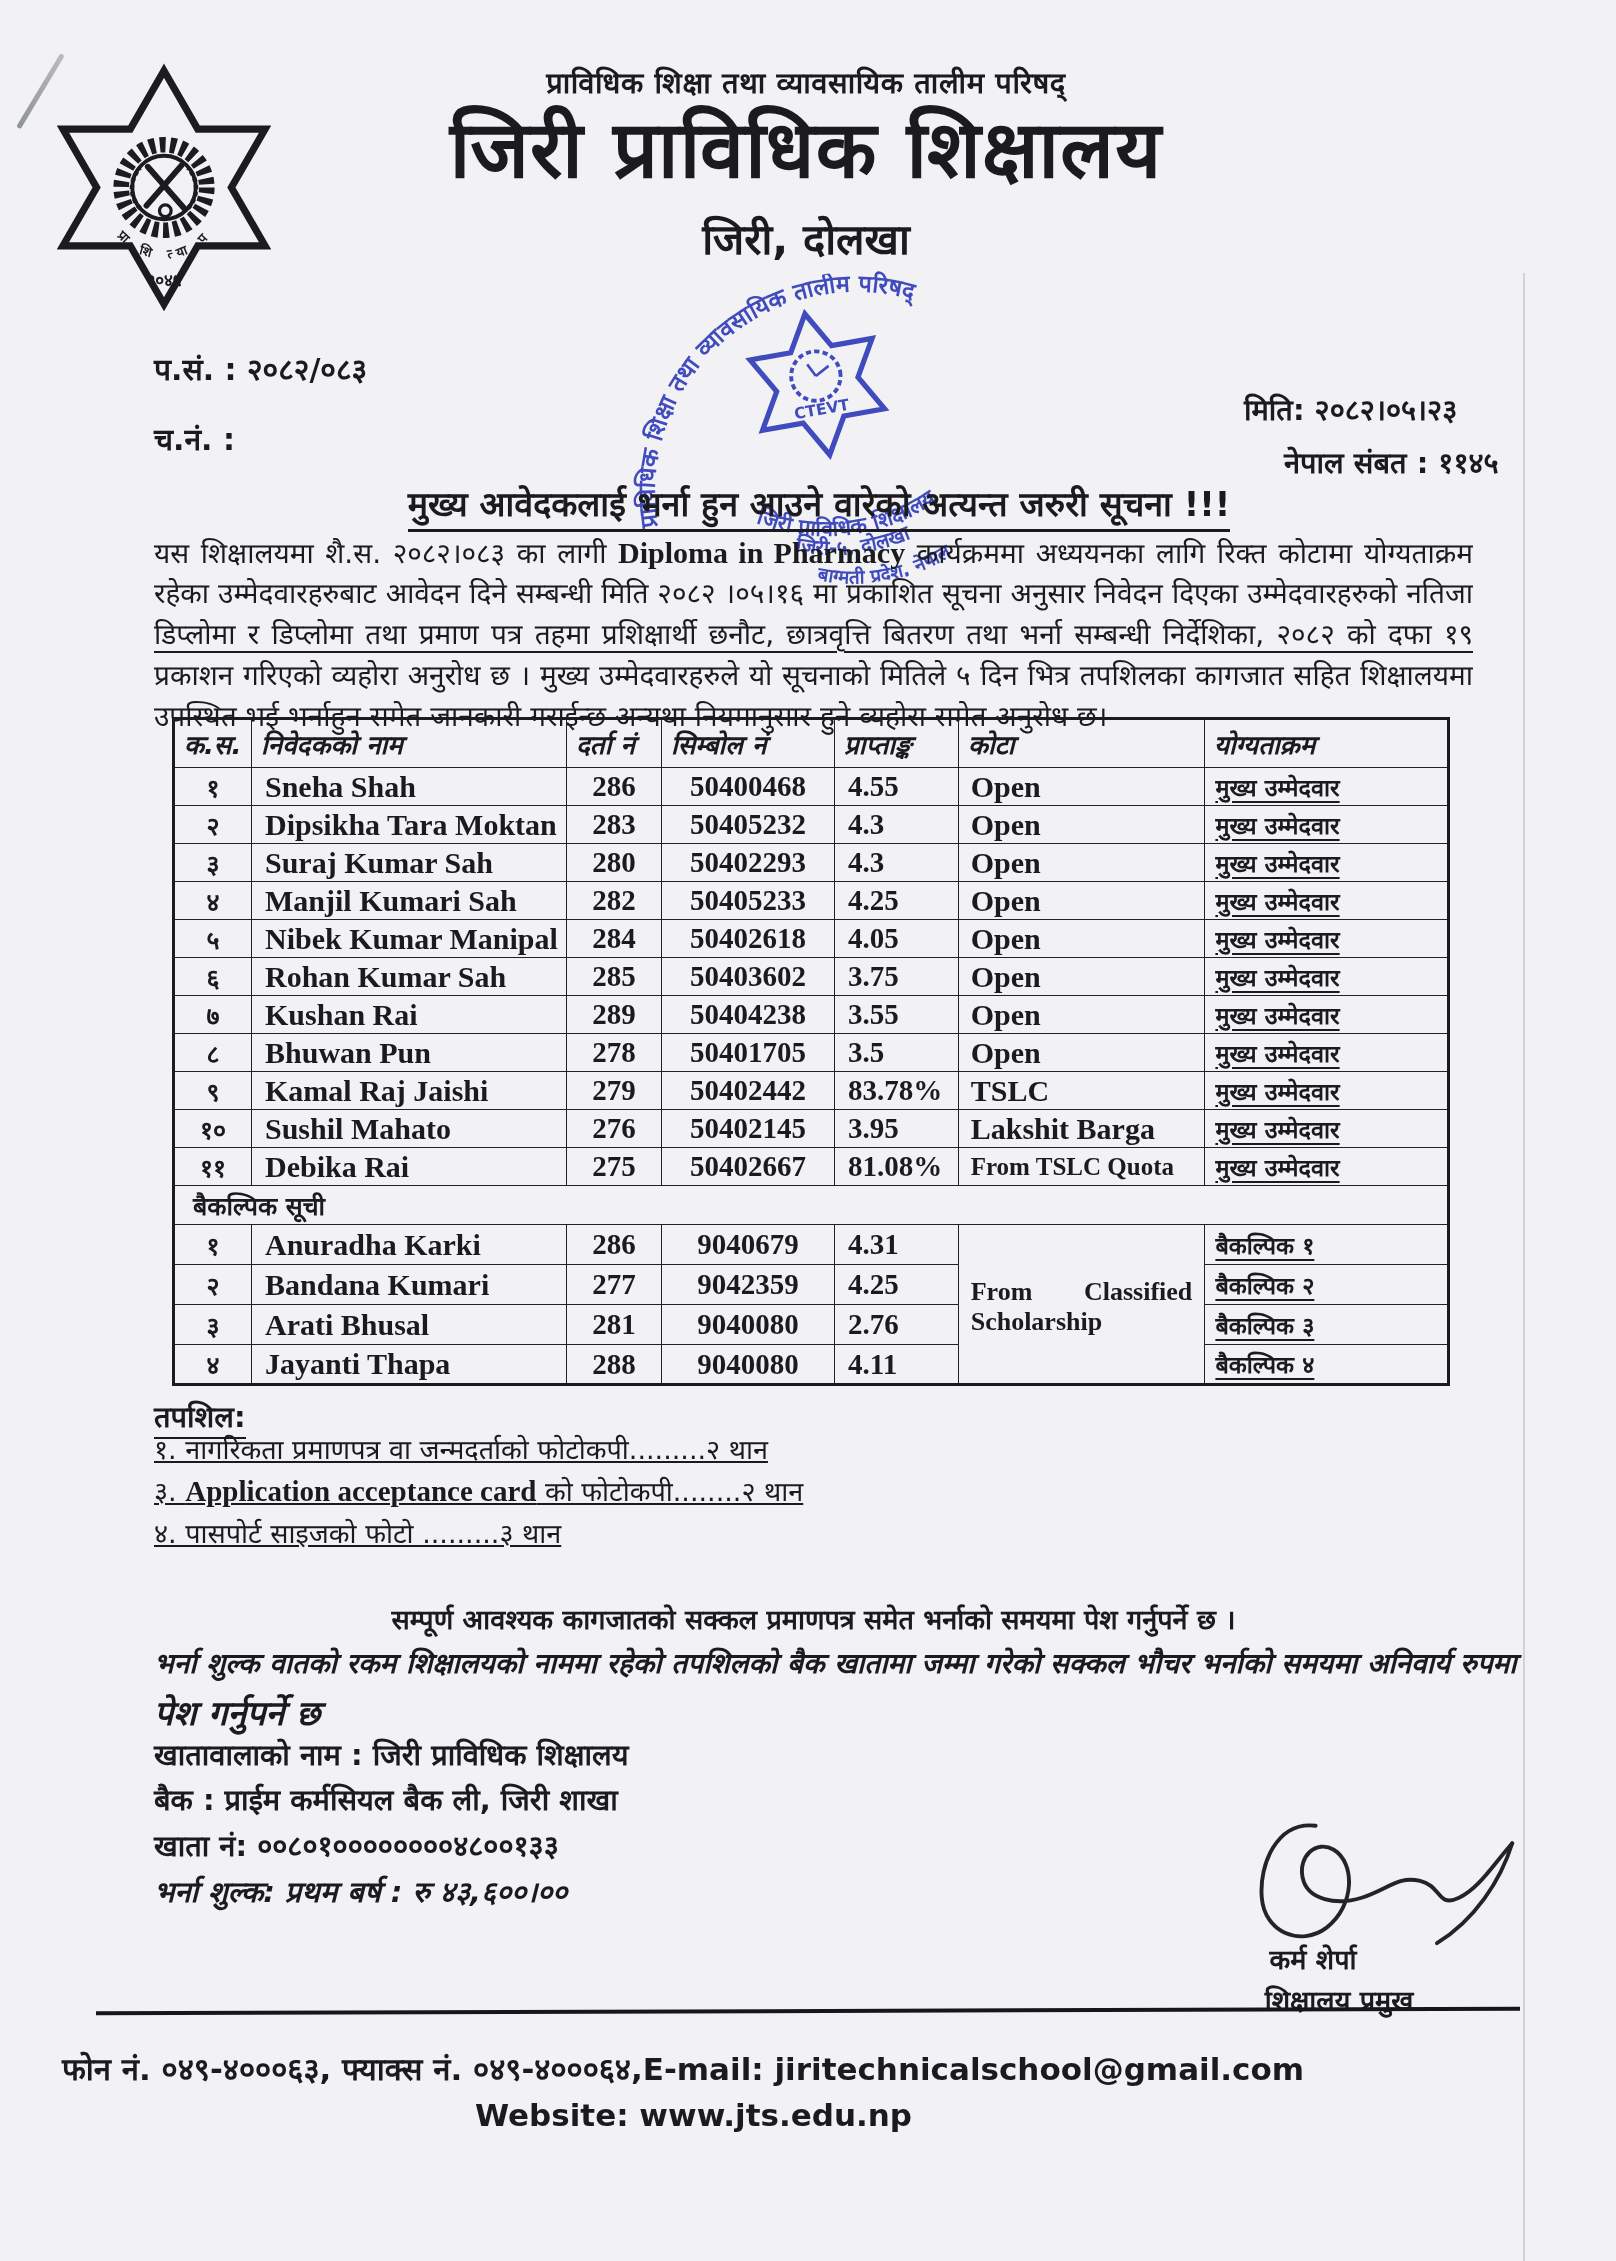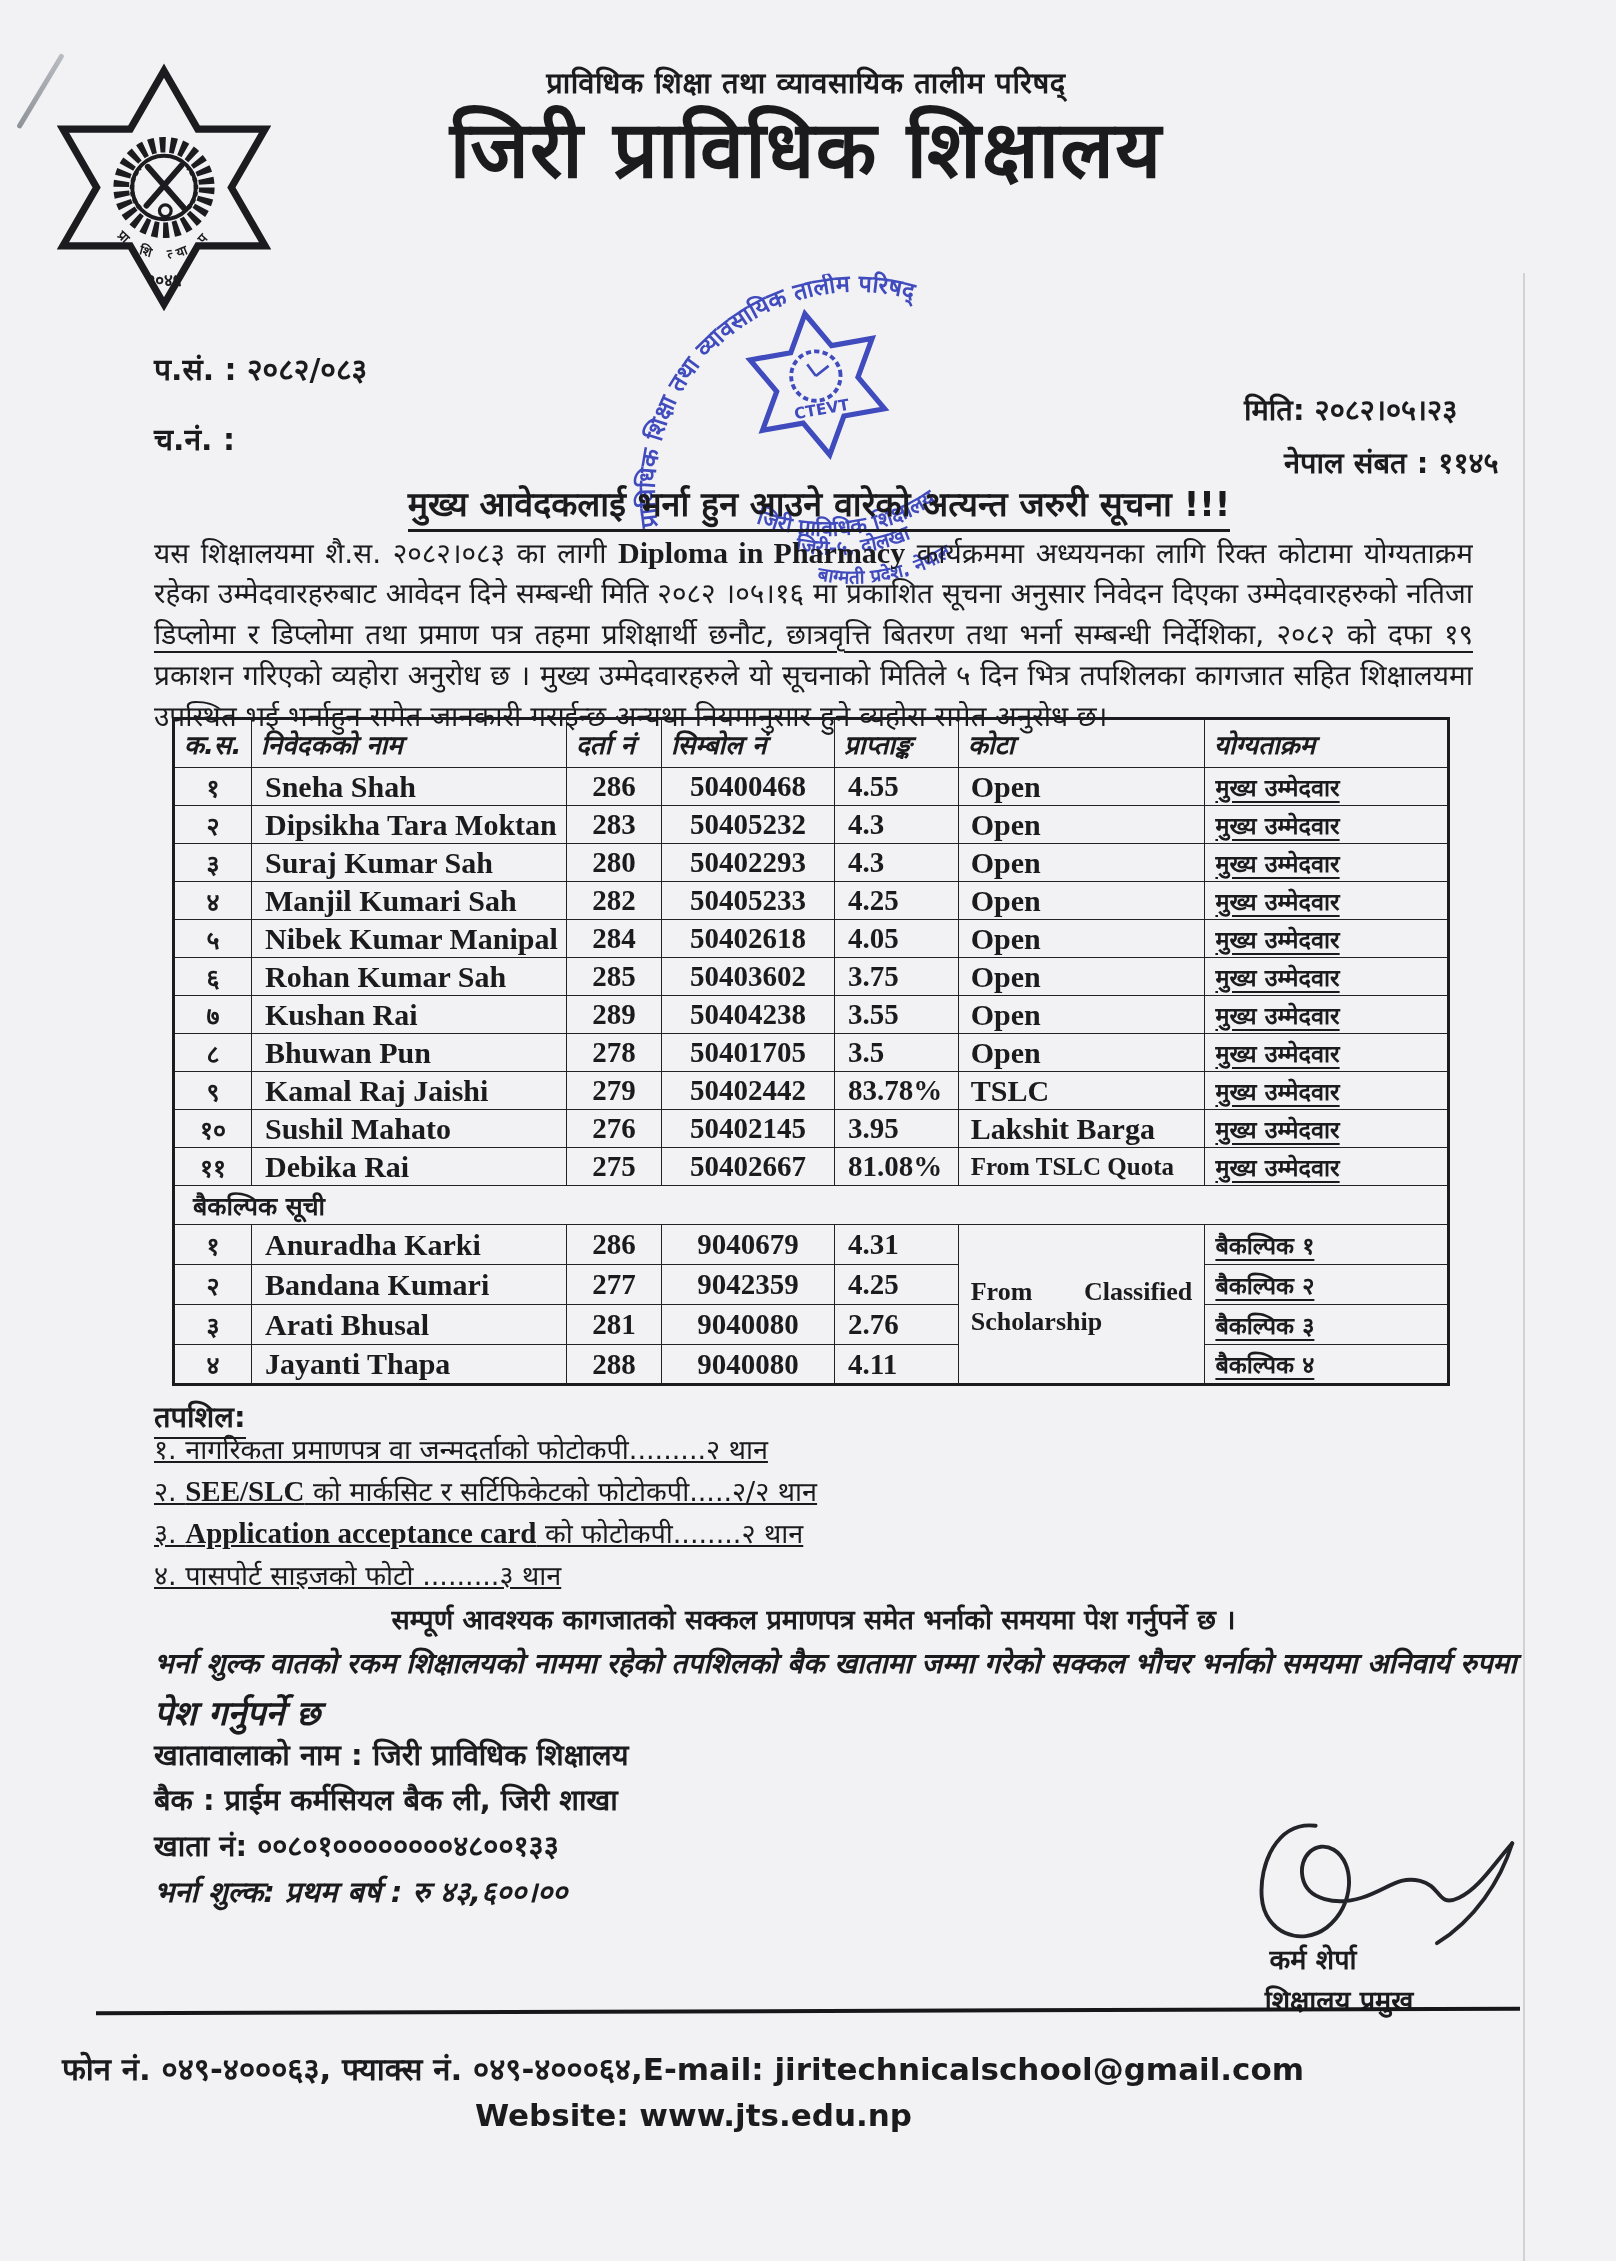--- a/index.html
+++ b/index.html
@@ -119,20 +119,21 @@
     <text font-size="20" font-weight="700" fill="#1c1c20" letter-spacing="10">
       <textPath href="#logoArc" startOffset="8">प्रा शि त्या प</textPath>
     </text>
     <text x="165" y="382" text-anchor="middle" font-size="26" font-weight="700" fill="#1c1c20">२०४५</text>
   </svg>
 </div>
 
 <div class="abs head-col">
   <div class="org-parent np">प्राविधिक शिक्षा तथा व्यावसायिक तालीम परिषद्</div>
   <div class="school-name np">जिरी प्राविधिक शिक्षालय</div>
+  <div class="location np">जिरी, दोलखा</div>
 </div>
 
 <div class="abs ref-block">
   <div class="l1 np">प.सं. : २०८२/०८३</div>
   <div class="l2 np">च.नं. :</div>
 </div>
 
 <div class="abs stamp">
   <svg viewBox="0 0 680 480" width="442" height="312">
     <g fill="none" stroke="#2834b6">
@@ -338,21 +339,20 @@
     <td class="c-num">9040080</td>
     <td class="c-score">4.11</td>
     <td class="c-merit"><span>बैकल्पिक ४</span></td>
   </tr>
 </tbody>
   </table>
 
 <div class="abs tapasil-h"><span>तपशिल:</span></div>
 <div class="abs tapasil-list">
   <div class="item"><span>१. नागरिकता प्रमाणपत्र वा जन्मदर्ताको फोटोकपी.........२ थान</span><span class="en"></span><span></span></div>
-  <div class="item"><span>२. </span><span class="en">SEE/SLC</span><span> को मार्कसिट र सर्टिफिकेटको फोटोकपी.....२/२ थान</span></div>
   <div class="item"><span>३. </span><span class="en">Application acceptance card</span><span> को फोटोकपी........२ थान</span></div>
   <div class="item"><span>४. पासपोर्ट साइजको फोटो .........३ थान</span><span class="en"></span><span></span></div>
 </div>
 
 <div class="abs center-note">सम्पूर्ण आवश्यक कागजातको सक्कल प्रमाणपत्र समेत भर्नाको समयमा पेश गर्नुपर्ने छ ।</div>
 <div class="abs fee-note1">भर्ना शुल्क वातको रकम शिक्षालयको नाममा रहेको तपशिलको बैक खातामा जम्मा गरेको सक्कल भौचर भर्नाको समयमा अनिवार्य रुपमा</div>
 <div class="abs fee-note2">पेश गर्नुपर्ने छ</div>
 <div class="abs acc-name">खातावालाको नाम : जिरी प्राविधिक शिक्षालय</div>
 <div class="abs bank-line">बैक : प्राईम कर्मसियल बैक ली, जिरी शाखा</div>
 <div class="abs acc-no">खाता नं: ००८०१००००००००४८००१३३</div>

